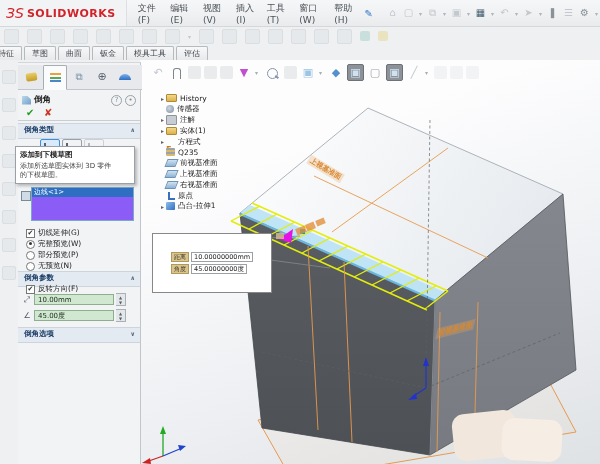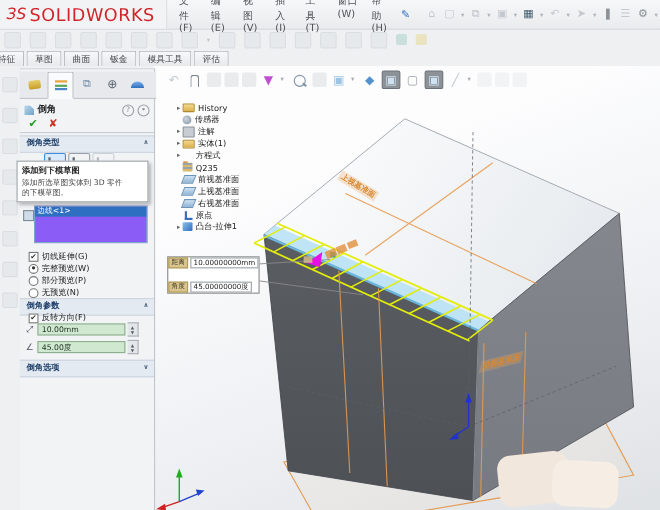--- a/index.html
+++ b/index.html
@@ -5,21 +5,21 @@
   html,body{margin:0;padding:0;}
   .screen{position:relative;width:600px;height:464px;overflow:hidden;
     font-family:"DejaVu Sans","Liberation Sans",sans-serif;background:#eef0f2;}
   
   .menubar{position:absolute;left:0;top:0;width:600px;height:26px;
     background:linear-gradient(#f6f7f8,#e9ebed);border-bottom:1px solid #d5d8db;
     display:flex;align-items:center;}
   .logo{display:flex;align-items:center;gap:3px;padding:0 10px 0 6px;height:26px;
     background:#f2f3f4;border-right:1px solid #dddfe2;}
   .logo-mark{color:#d2232a;font-weight:normal;font-style:italic;font-size:14px;}
-  .logo-text{color:#d2232a;font-weight:normal;font-size:16px;letter-spacing:.5px;}
+  .logo-text{color:#d2232a;font-weight:bold;font-size:11px;letter-spacing:.5px;}
   .menus{display:flex;gap:2px;margin-left:6px;}
   .menu-item{font-size:9px;color:#4c5257;padding:2px 5px;cursor:default;}
   .pen-ic{font-size:10px;color:#3a78c8;margin:0 4px;}
   .quick{display:flex;align-items:center;gap:1px;margin-left:8px;}
   .q-ic{width:15px;height:16px;text-align:center;font-size:10px;line-height:16px;color:#c2c8ce;}
   .q-ic.dark{color:#3f5a6a;}
   .q-ic.mid{color:#8a9298;}
   .q-caret{font-size:6px;color:#aeb4ba;width:7px;text-align:center;}
   
   .featrow{position:absolute;left:0;top:27px;width:600px;height:18px;display:flex;
@@ -56,21 +56,21 @@
   
   .plane-label{position:absolute;font-size:7px;font-weight:bold;color:#d88830;
     background:rgba(238,166,90,.28);padding:0 2px;white-space:nowrap;z-index:3;}
   .pl-top{left:306px;top:164px;transform:rotate(31deg);}
   .pl-front{left:436px;top:324px;transform:rotate(-14deg) skewX(-28deg);}
   .blob{position:absolute;border-radius:12px;z-index:4;}
   .blob1{left:453px;top:412px;width:64px;height:47px;background:#f2e7dc;transform:rotate(-6deg);}
   .blob2{left:502px;top:419px;width:60px;height:42px;background:#f6ede4;transform:rotate(3deg);}
   
   .callout{position:absolute;left:152px;top:233px;background:#fff;border:1px solid #888;
-    padding:0;z-index:5;display:flex;flex-direction:column;gap:12px;}
+    padding:18px;z-index:5;display:flex;flex-direction:column;gap:2px;}
   .co-row{display:flex;gap:2px;align-items:center;}
   .co-chip{background:#d8c48c;border:1px solid #b09a5a;font-size:6px;color:#3a3325;padding:0 2px;line-height:8px;}
   .co-val{background:#fff;border:1px solid #9aa0a6;font-size:6.5px;color:#222;padding:0 2px;line-height:8px;white-space:nowrap;}
   
   .tree{position:absolute;left:148px;top:93px;z-index:6;}
   .trow{display:flex;align-items:center;height:10.8px;white-space:nowrap;}
   .tarw{width:7px;font-size:6px;color:#666;text-align:center;}
   .tic{width:9px;height:8px;margin-right:3px;flex:0 0 auto;}
   .tlb{font-size:7.5px;color:#222;}
   .ind{margin-left:11px;}

